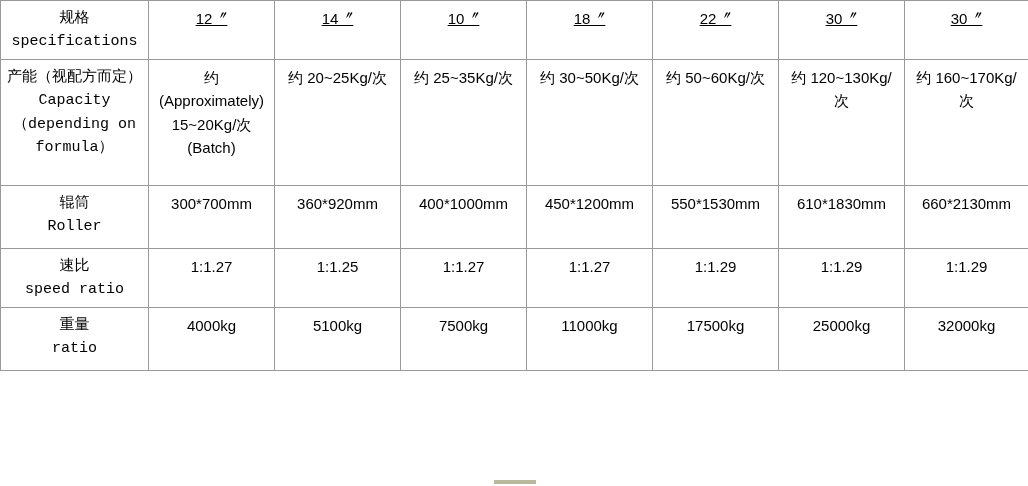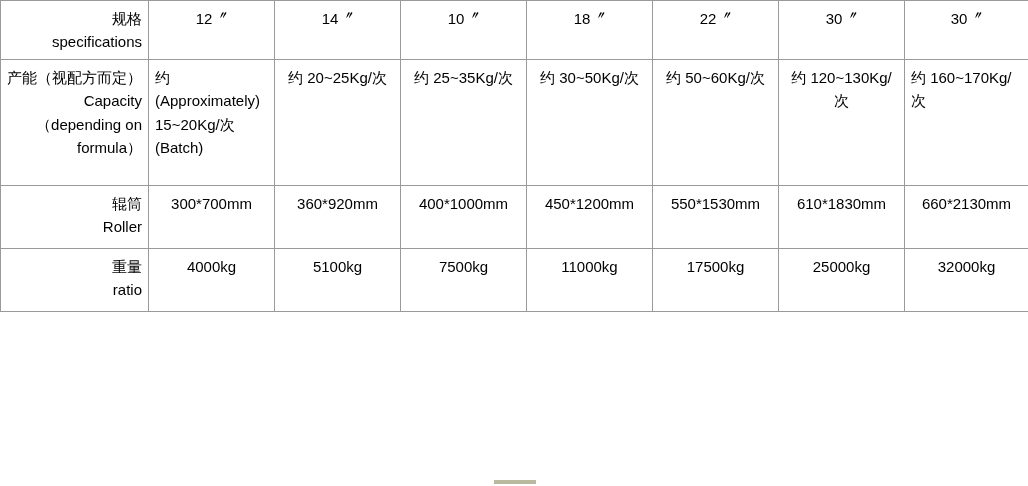--- a/index.html
+++ b/index.html
@@ -24,39 +24,42 @@
     border: 1px solid #9a9a9a;
     vertical-align: top;
     padding: 6px 6px 4px 6px;
     font-size: 15px;
     line-height: 1.55;
     word-wrap: break-word;
     overflow-wrap: break-word;
   }
   
   .label-cell {
-    text-align: right;
+    text-align: center;
+    font-family: Liberation Mono, monospace;
   }
   .label-cn {
     display: block;
     white-space: nowrap;
   }
   .label-en {
     display: block;
   }
   
   .head-cell {
     text-align: center;
     font-size: 17px;
     padding-top: 10px;
+    text-decoration: underline;
   }
   .value-cell {
     text-align: center;
   }
   .value-center {
+    text-align: center;
   }
   .row-head td {
     height: 48px;
   }
   .row-capacity td {
     height: 115px;
   }
   .row-roller td {
     height: 52px;
   }
@@ -137,20 +140,33 @@
       </td>
       <td class="value-cell">300*700mm</td>
       <td class="value-cell">360*920mm</td>
       <td class="value-cell">400*1000mm</td>
       <td class="value-cell">450*1200mm</td>
       <td class="value-cell">550*1530mm</td>
       <td class="value-cell">610*1830mm</td>
       <td class="value-cell">660*2130mm</td>
     </tr>
 
+    <tr class="row-speed">
+      <td class="label-cell">
+        <span class="label-cn">速比</span>
+        <span class="label-en">speed ratio</span>
+      </td>
+      <td class="value-cell">1:1.27</td>
+      <td class="value-cell">1:1.25</td>
+      <td class="value-cell">1:1.27</td>
+      <td class="value-cell">1:1.27</td>
+      <td class="value-cell">1:1.29</td>
+      <td class="value-cell">1:1.29</td>
+      <td class="value-cell">1:1.29</td>
+    </tr>
 
 
 
     <tr class="row-weight">
       <td class="label-cell">
         <span class="label-cn">重量</span>
         <span class="label-en">ratio</span>
       </td>
       <td class="value-cell">4000kg</td>
       <td class="value-cell">5100kg</td>

